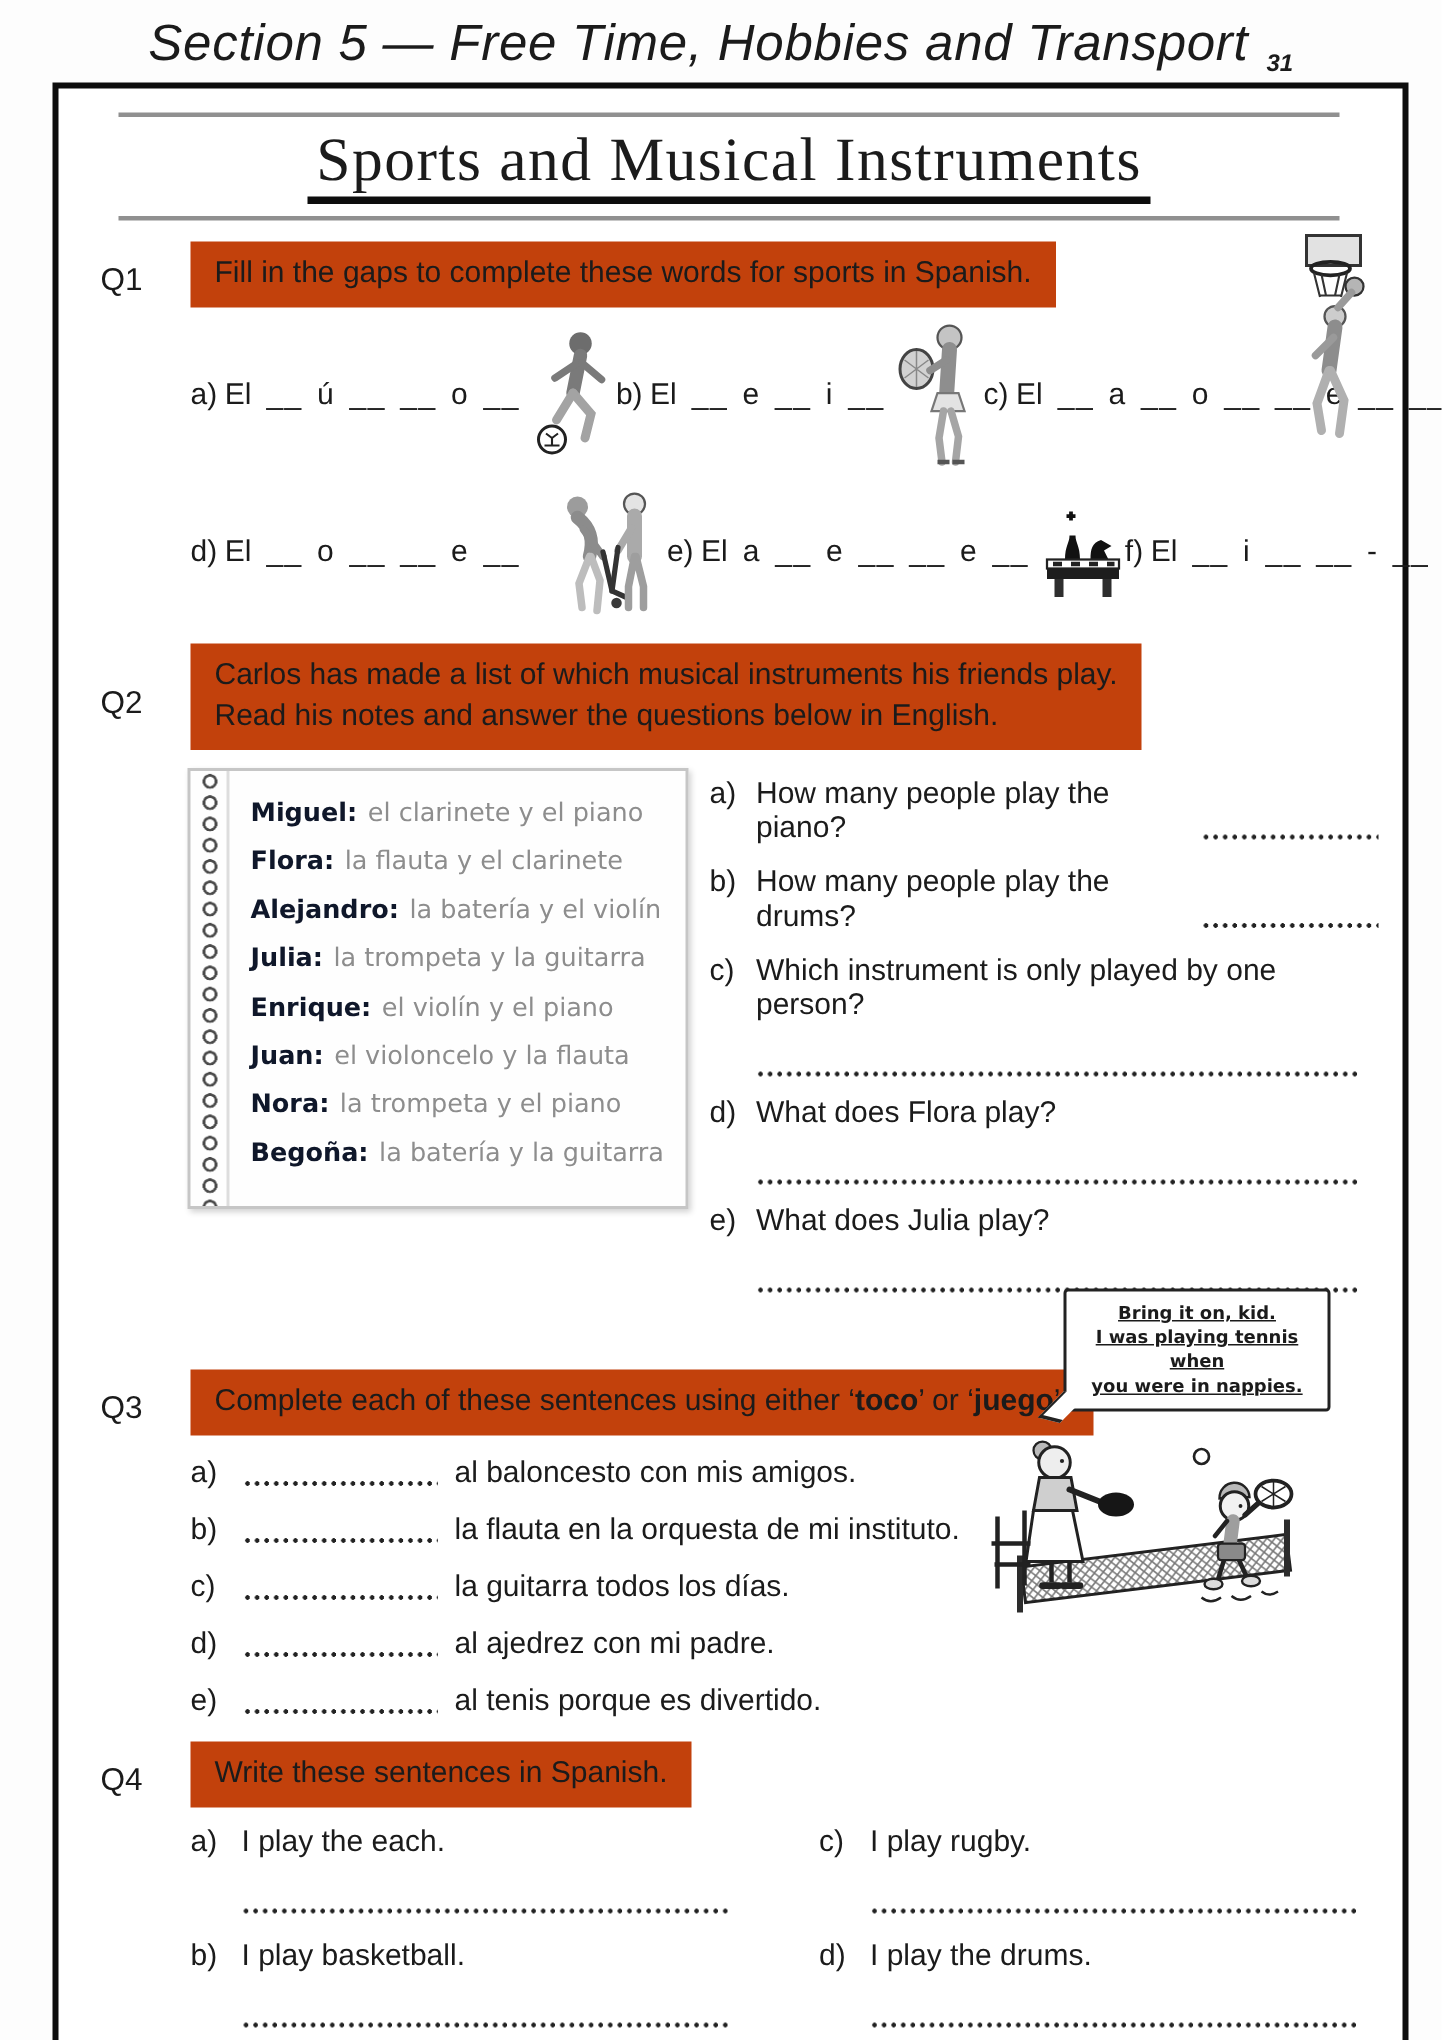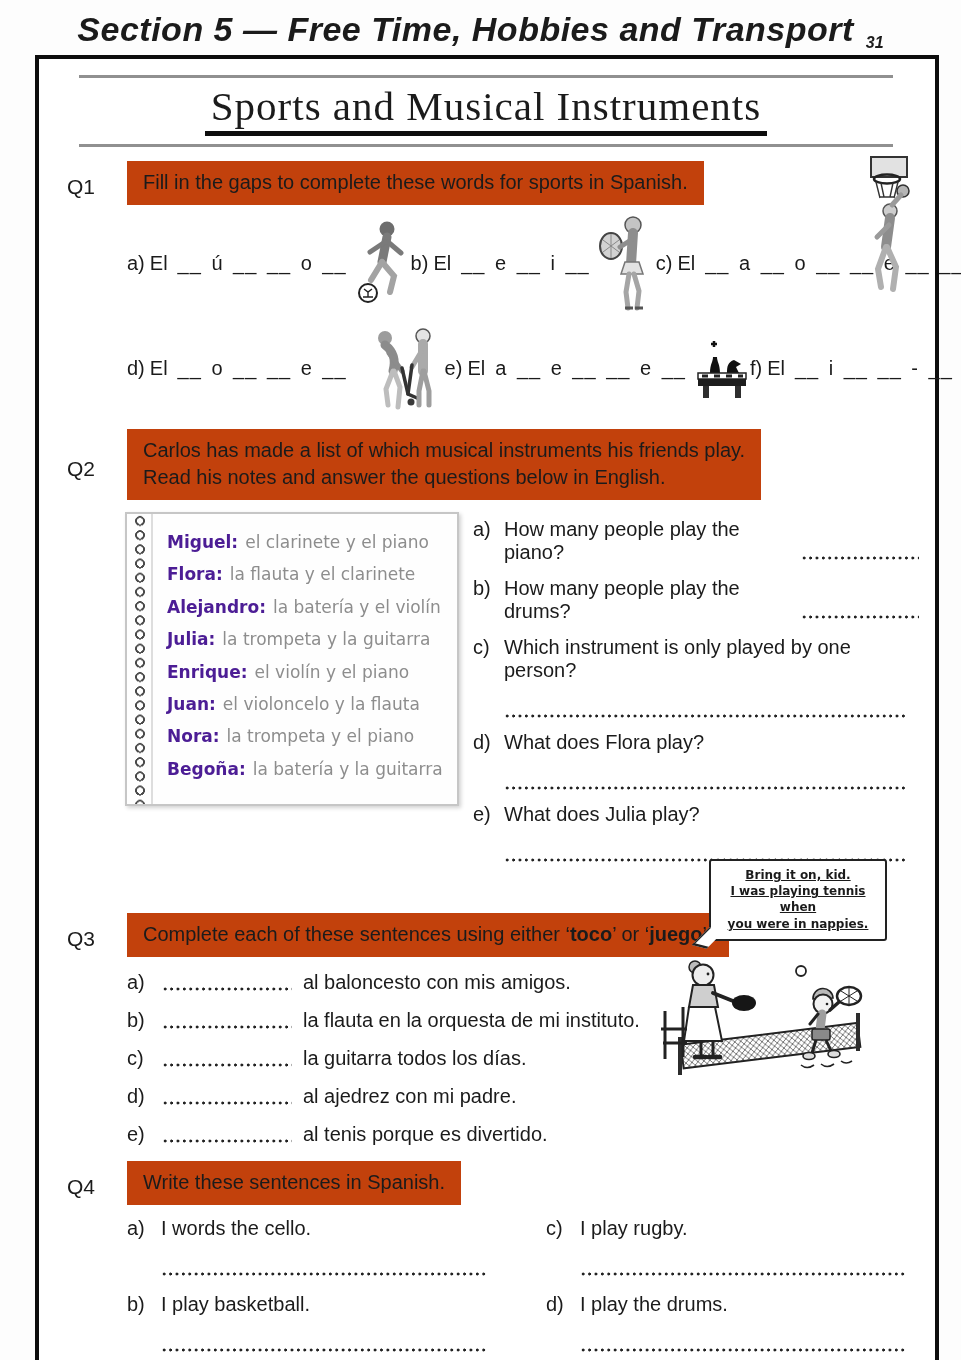--- a/index.html
+++ b/index.html
@@ -7,21 +7,21 @@
   body {
     width: 961px; height: 1360px;
     background: #fdfdfd;
     font-family: "Liberation Sans", sans-serif;
     color: #1b1b1b;
     overflow: hidden;
   }
   
   .header { margin-top: 10px; text-align: center; white-space: nowrap; }
   .header-title {
-    font-size: 34px; font-weight: bold; font-style: italic; letter-spacing: .5px;
+    font-size: 34px; font-weight: normal; font-style: italic; letter-spacing: .5px;
   }
   .page-number {
     font-size: 16px; font-weight: bold; font-style: italic;
     margin-left: 12px; position: relative; top: 7px; margin-top: 48px;
   }
   
   .sheet {
     position: relative;
     margin: 6px 22px 0 35px;
     border: 4px solid #0d0d0d;
@@ -66,21 +66,21 @@
     box-shadow: 1.5px 2px 4px rgba(0,0,0,.18);
     display: flex;
   }
   .spiral {
     width: 26px; flex: none;
     border-right: 2px solid #ddd;
     background-image: radial-gradient(circle 5.2px at 13px 7px, #fff 0 3px, #4a4a4a 3.2px 4.8px, transparent 5px);
     background-size: 26px 14.2px; background-repeat: repeat-y;
   }
   .nlines { padding: 12px 8px 8px 14px; font-family: "DejaVu Sans", sans-serif; font-size: 17px; line-height: 32.4px; white-space: nowrap; }
-  .nname { font-weight: bold; color: #4c1d95; margin-right: 7px; }
+  .nname { font-weight: bold; color: #0f172a; margin-right: 7px; }
   .nval { color: #8d8d8d; }
   .q2-questions { flex: 1; font-size: 20px; padding-top: 6px; }
   .qa-row { display: flex; align-items: baseline; margin-bottom: 13px; }
   .qa-letter { width: 31px; flex: none; }
   .dots {
     background-image: radial-gradient(circle 1.5px at 3px 3px, #222 1.35px, transparent 1.7px);
     background-size: 6.4px 6px; background-repeat: repeat-x; background-position: 0 100%;
     height: 7px;
   }
   .dots-inline { flex: none; width: 118px; margin-left: 10px; align-self: flex-end; margin-bottom: 3px; }
@@ -365,21 +365,21 @@
   <div class="qrow">
     <div class="qlabel">Q4</div>
     <div class="qbox">Write these sentences in Spanish.</div>
   </div>
 
   <div class="q4-grid">
     <div class="q4-col">
       <div class="q4-item">
         <div class="q4-line">
           <span class="q4-letter">a)</span>
-          <span>I words the cello.</span>
+          <span>I play the each.</span>
         </div>
         <div class="dots q4-dots"></div>
       </div>
       <div class="q4-item">
         <div class="q4-line">
           <span class="q4-letter">b)</span>
           <span>I play basketball.</span>
         </div>
         <div class="dots q4-dots"></div>
       </div>

